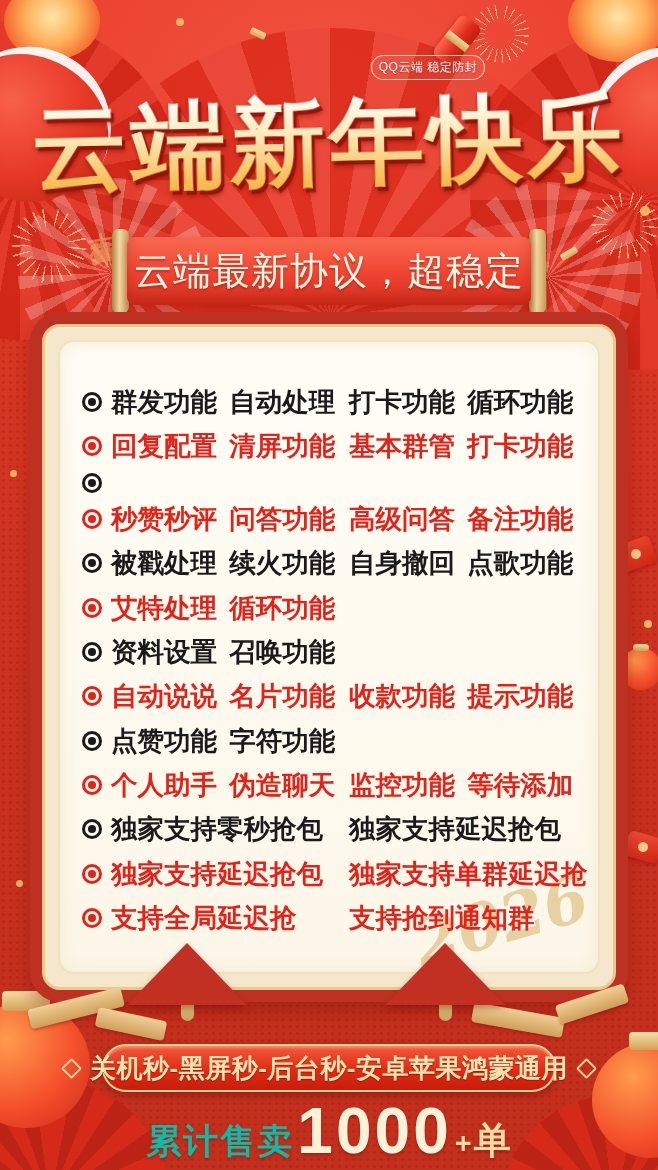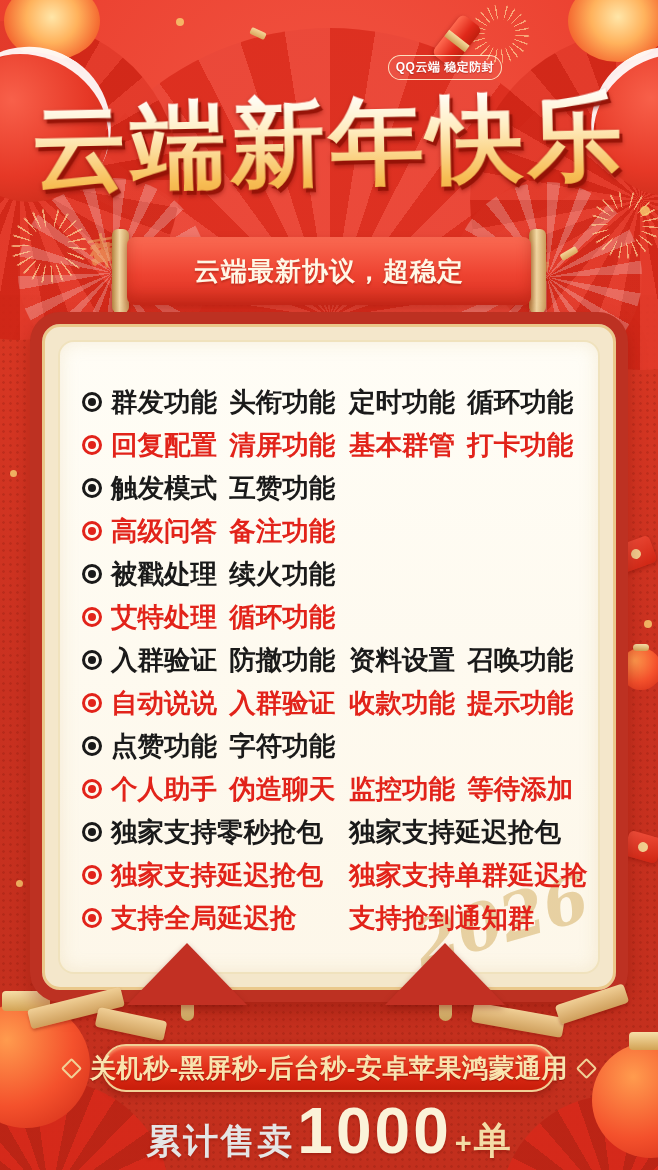--- a/index.html
+++ b/index.html
@@ -47,24 +47,24 @@
   .envelope::after{content:'';position:absolute;left:50%;top:50%;width:10px;height:10px;margin:-5px 0 0 -5px;
     border-radius:50%;background:#f2cf8f;}
   .cracker{position:absolute;background:linear-gradient(90deg,#ff6a50,#e0291a 60%,#c01f0e);
     border-radius:6px;z-index:3;box-shadow:0 2px 4px rgba(120,10,0,.4);}
   .cracker::after{content:'';position:absolute;left:0;right:0;top:42%;height:16%;
     background:linear-gradient(#f6da9e,#cfa258);}
   .corner-fan{position:absolute;border-radius:50%;z-index:2;opacity:.95;
     background:repeating-conic-gradient(#d6291a 0 11deg, #bb2415 11deg 22deg);}
 
   
-  .top-badge{position:absolute;left:388px;top:55px;width:112px;height:23px;z-index:4;
+  .top-badge{position:absolute;left:371px;top:55px;width:112px;height:23px;z-index:4;
     border:1.5px solid rgba(255,238,205,.9);border-radius:13px;
     display:flex;align-items:center;justify-content:center;
-    color:#fff;font-size:12px;font-weight:700;letter-spacing:.5px;
+    color:#fff;font-size:12px;font-weight:400;letter-spacing:.5px;
     background:rgba(255,255,255,.05);text-shadow:0 1px 1px rgba(150,20,10,.5);}
   .title{position:absolute;left:0;right:0;top:74px;height:136px;z-index:4;
     text-align:center;line-height:136px;font-size:95px;font-weight:900;letter-spacing:4px;
     color:#f9d27a;
     background:linear-gradient(180deg,#ffffff 12%,#ffeec4 40%,#f7bd54 78%,#eda43c 95%);
     -webkit-background-clip:text;background-clip:text;-webkit-text-fill-color:transparent;
     filter:drop-shadow(3px 4px 0 rgba(148,18,6,.9)) drop-shadow(0 2px 2px rgba(120,10,4,.5));
     transform:rotate(-1.2deg);}
   .cny-mark{position:absolute;z-index:3;writing-mode:vertical-rl;
     font-family:"DejaVu Serif",serif;font-weight:700;font-size:28px;line-height:1;
@@ -72,21 +72,21 @@
   .mark-left{left:84px;top:222px;transform:rotate(-10deg);}
   .mark-right{left:516px;top:228px;transform:rotate(-8deg);}
 
   .scroll-roller{position:absolute;top:229px;width:17px;height:84px;z-index:4;border-radius:6px;
     background:linear-gradient(90deg,#b3813f,#f3d9a4 45%,#c9995a);
     box-shadow:0 2px 4px rgba(130,20,8,.45);}
   .scroll-body{position:absolute;left:127px;top:237px;width:404px;height:68px;z-index:4;
     border-radius:8px;display:flex;align-items:center;justify-content:center;
     background:linear-gradient(180deg,#fa6a52 0%,#ee4331 55%,#da3020 100%);
     box-shadow:inset 0 -8px 14px rgba(150,22,10,.35), 0 4px 8px rgba(140,20,8,.35);}
-  .scroll-text{font-size:26px;font-weight:700;color:#fff7e6;letter-spacing:1px;
+  .scroll-text{font-size:38px;font-weight:400;color:#fff7e6;letter-spacing:1px;
     text-shadow:0 2px 2px rgba(160,30,15,.55);}
 
   
   .panel-outer{position:absolute;left:30px;top:312px;width:598px;height:690px;z-index:5;
     box-sizing:border-box;border:12px solid #bd3122;border-radius:30px;background:#f4e7cb;
     box-shadow:inset 0 0 0 3px #eac88b, 0 10px 18px rgba(120,15,5,.35);}
   .panel-inner{position:absolute;inset:16px;border-radius:16px;
     background:linear-gradient(180deg,#fffdf6 0%,#fdf7e9 100%);
     border:2px solid #f0e2bd;box-shadow:inset 0 0 18px rgba(220,190,130,.25);}
   .watermark-year{position:absolute;right:8px;bottom:14px;z-index:1;
@@ -117,21 +117,21 @@
     box-sizing:border-box;border:2px solid #f1d096;border-radius:27px;
     display:flex;align-items:center;justify-content:center;gap:11px;
     background:linear-gradient(180deg,#f4573c 0%,#df2b15 55%,#c81d0a 100%);
     box-shadow:0 3px 8px rgba(100,10,0,.45), inset 0 2px 3px rgba(255,205,150,.5);}
   .pill-text{font-size:26px;font-weight:800;color:#f9e4af;letter-spacing:.5px;
     text-shadow:0 1px 1px rgba(120,10,0,.6);white-space:nowrap;}
   .pill-orn{width:11px;height:11px;border:2px solid #f1d096;border-radius:2px;transform:rotate(45deg);flex:none;}
   .sales-line{position:absolute;left:0;right:0;top:1094px;z-index:6;
     display:flex;align-items:baseline;justify-content:center;
     text-shadow:0 2px 3px rgba(120,15,5,.4);}
-  .sales-prefix{font-size:35px;font-weight:800;color:#e5e5e5;letter-spacing:2px;}
+  .sales-prefix{font-size:35px;font-weight:800;color:#14b8a6;letter-spacing:2px;}
   .sales-number{font-size:64px;font-weight:800;color:#fbf2d8;letter-spacing:3px;margin:0 3px;}
   .sales-plus{font-size:29px;font-weight:800;color:#f4dca6;margin-right:2px;}
   .sales-unit{font-size:37px;font-weight:800;color:#f4dca6;letter-spacing:1px;}
 </style>
 </head>
 <body>
 
 <div class="canvas">
 
   <div class="bg-top"></div>
@@ -191,52 +191,52 @@
   <div class="scroll-body">
     <span class="scroll-text">云端最新协议，超稳定</span>
   </div>
 
   <div class="panel-outer">
     <div class="panel-inner">
       <div class="watermark-year">2026</div>
       <div class="feature-list">
           <div class="feat-row black">
             <span class="bullet"></span>
-            <span class="feat-left">群发功能 头衔功能</span>
-            <span class="feat-right">定时功能 循环功能</span>
+            <span class="feat-left">群发功能 自动处理</span>
+            <span class="feat-right">打卡功能 循环功能</span>
           </div>
           <div class="feat-row red">
             <span class="bullet"></span>
             <span class="feat-left">回复配置 清屏功能</span>
             <span class="feat-right">基本群管 打卡功能</span>
           </div>
           <div class="feat-row black">
             <span class="bullet"></span>
-            <span class="feat-right">触发模式 互赞功能</span>
-          </div>
-          <div class="feat-row red">
-            <span class="bullet"></span>
+          </div>
+          <div class="feat-row red">
+            <span class="bullet"></span>
+            <span class="feat-left">秒赞秒评 问答功能</span>
             <span class="feat-right">高级问答 备注功能</span>
           </div>
           <div class="feat-row black">
             <span class="bullet"></span>
             <span class="feat-left">被戳处理 续火功能</span>
+            <span class="feat-right">自身撤回 点歌功能</span>
           </div>
           <div class="feat-row red">
             <span class="bullet"></span>
             <span class="feat-left">艾特处理 循环功能</span>
           </div>
           <div class="feat-row black">
             <span class="bullet"></span>
-            <span class="feat-left">入群验证 防撤功能</span>
             <span class="feat-right">资料设置 召唤功能</span>
           </div>
           <div class="feat-row red">
             <span class="bullet"></span>
-            <span class="feat-left">自动说说 入群验证</span>
+            <span class="feat-left">自动说说 名片功能</span>
             <span class="feat-right">收款功能 提示功能</span>
           </div>
           <div class="feat-row black">
             <span class="bullet"></span>
             <span class="feat-left">点赞功能 字符功能</span>
           </div>
           <div class="feat-row red">
             <span class="bullet"></span>
             <span class="feat-left">个人助手 伪造聊天</span>
             <span class="feat-right">监控功能 等待添加</span>

